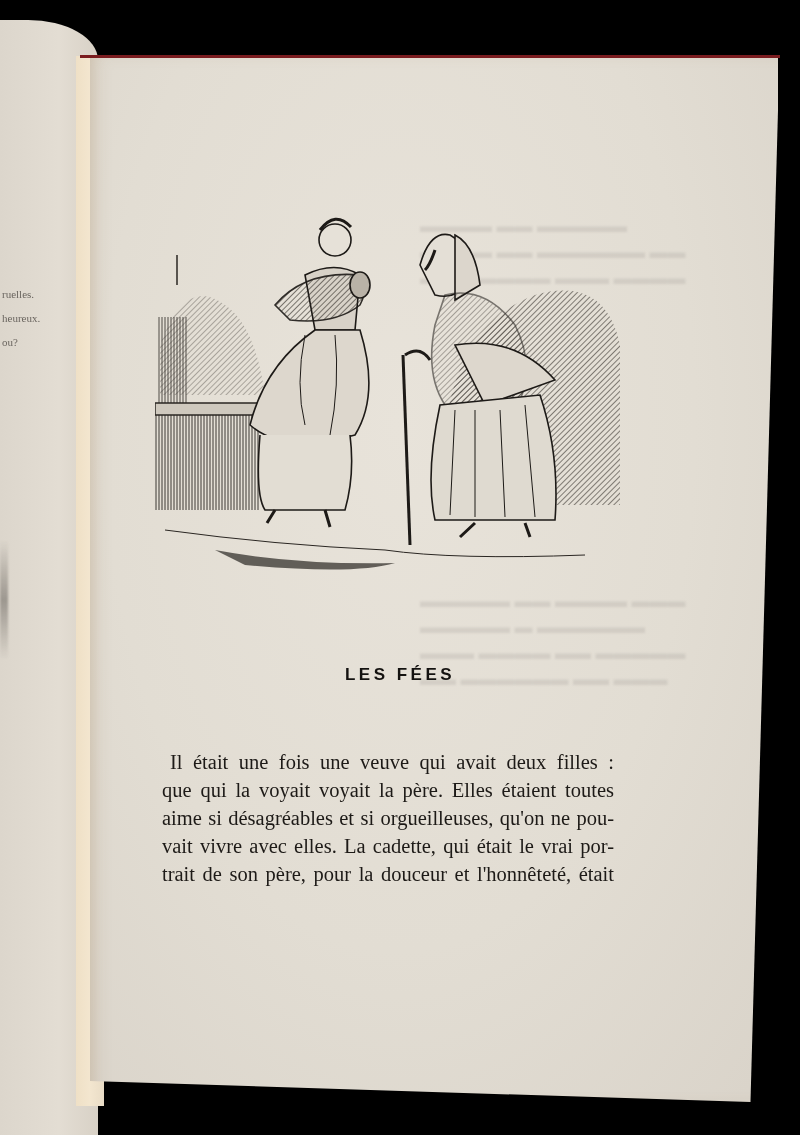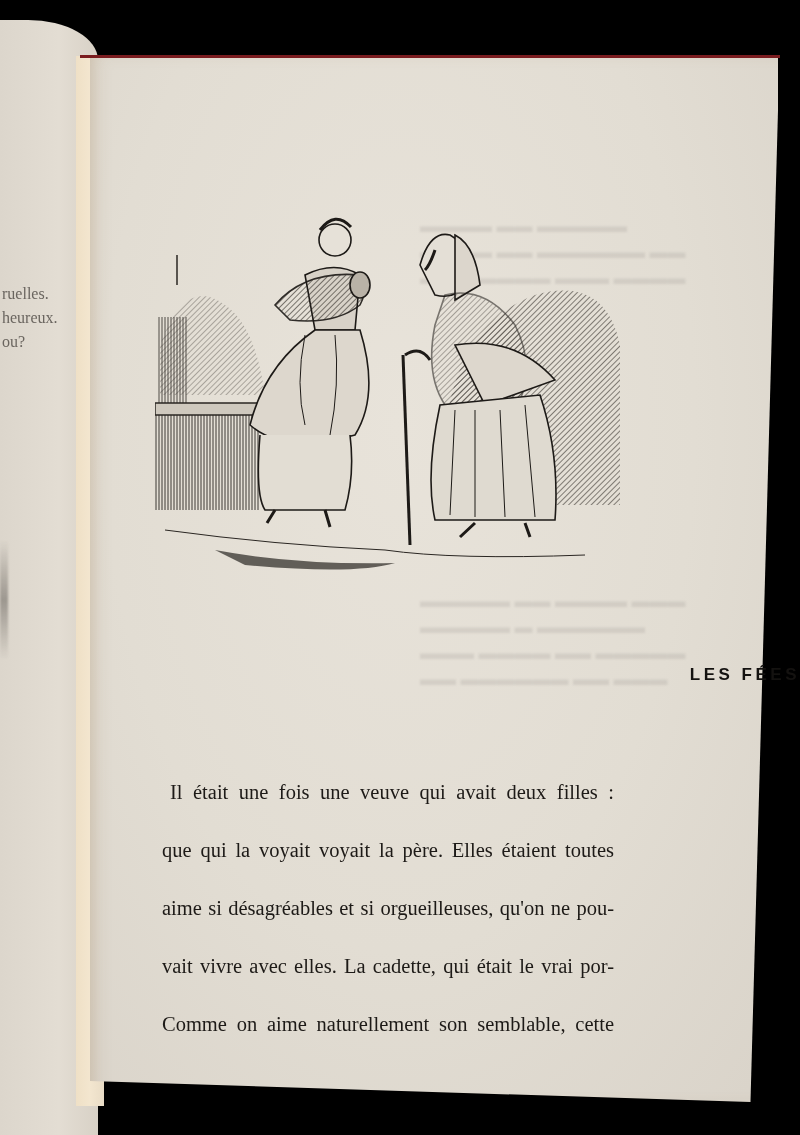--- a/index.html
+++ b/index.html
@@ -9,21 +9,21 @@
     font-family: "Liberation Serif", serif;
   }
   
   .left-page {
     position: absolute; left: 0; top: 20px; width: 98px; height: 1115px;
     background: linear-gradient(90deg, #dcd6cc 0%, #e3ddd3 60%, #d8d1c6 100%);
     border-top-right-radius: 70px 40px;
   }
   .left-margin-text {
     position: absolute; left: 2px; top: 262px;
-    font-size: 16px; line-height: 24px; color: #6a655f;
+    font-size: 11px; line-height: 24px; color: #6a655f;
     filter: blur(0.6px); white-space: pre;
   }
   .left-smudge {
     position: absolute; left: 0; top: 520px; width: 8px; height: 120px;
     background: linear-gradient(180deg, transparent, rgba(80,75,70,.45), transparent);
     filter: blur(1px);
   }
   
   .gutter {
     position: absolute; left: 76px; top: 56px; width: 28px; height: 1050px;
@@ -44,32 +44,32 @@
     position: absolute; color: rgba(90,85,80,.12); font-size: 18px;
     filter: blur(1.2px); line-height: 26px; white-space: pre;
   }
   
   .illustration {
     position: absolute; left: 155px; top: 205px; width: 470px; height: 375px;
   }
   .illustration svg { width: 100%; height: 100%; }
   
   .chapter-title {
-    position: absolute; left: 0; width: 800px; top: 665px; text-align: right;
+    position: absolute; left: 0; width: 800px; top: 665px; text-align: center;
     font-family: "Liberation Sans", sans-serif; font-weight: bold;
     font-size: 17px; letter-spacing: 3.5px; color: #141210;
   }
   
   .body-text {
     position: absolute; left: 162px; top: 748px; width: 452px;
     font-size: 20.5px; line-height: 28px; color: #1d1a17;
   }
   .body-text .line {
     display: block; text-align: justify; text-align-last: justify;
-    white-space: nowrap; height: 28px; margin-top: 30px;
+    white-space: nowrap; height: 28px;
   }
   .body-text .line.indent { padding-left: 8px; }
 </style>
 </head>
 <body>
 
 <div class="left-page">
   <div class="left-margin-text"><span>ruelles.</span>
 <span>heureux.</span>
 <span>ou?</span></div>
@@ -141,14 +141,14 @@
   </svg>
 </div>
 
 <div class="chapter-title">LES FÉES</div>
 
 <div class="body-text">
   <span class="line indent">Il était une fois une veuve qui avait deux filles :</span>
   <span class="line">que qui la voyait voyait la père. Elles étaient toutes</span>
   <span class="line">aime si désagréables et si orgueilleuses, qu'on ne pou-</span>
   <span class="line">vait vivre avec elles. La cadette, qui était le vrai por-</span>
-  <span class="line">Comme on aime naturellement son semblable, cette</span>
+  <span class="line">trait de son père, pour la douceur et l'honnêteté, était</span>
 </div>
 
 </body></html>

